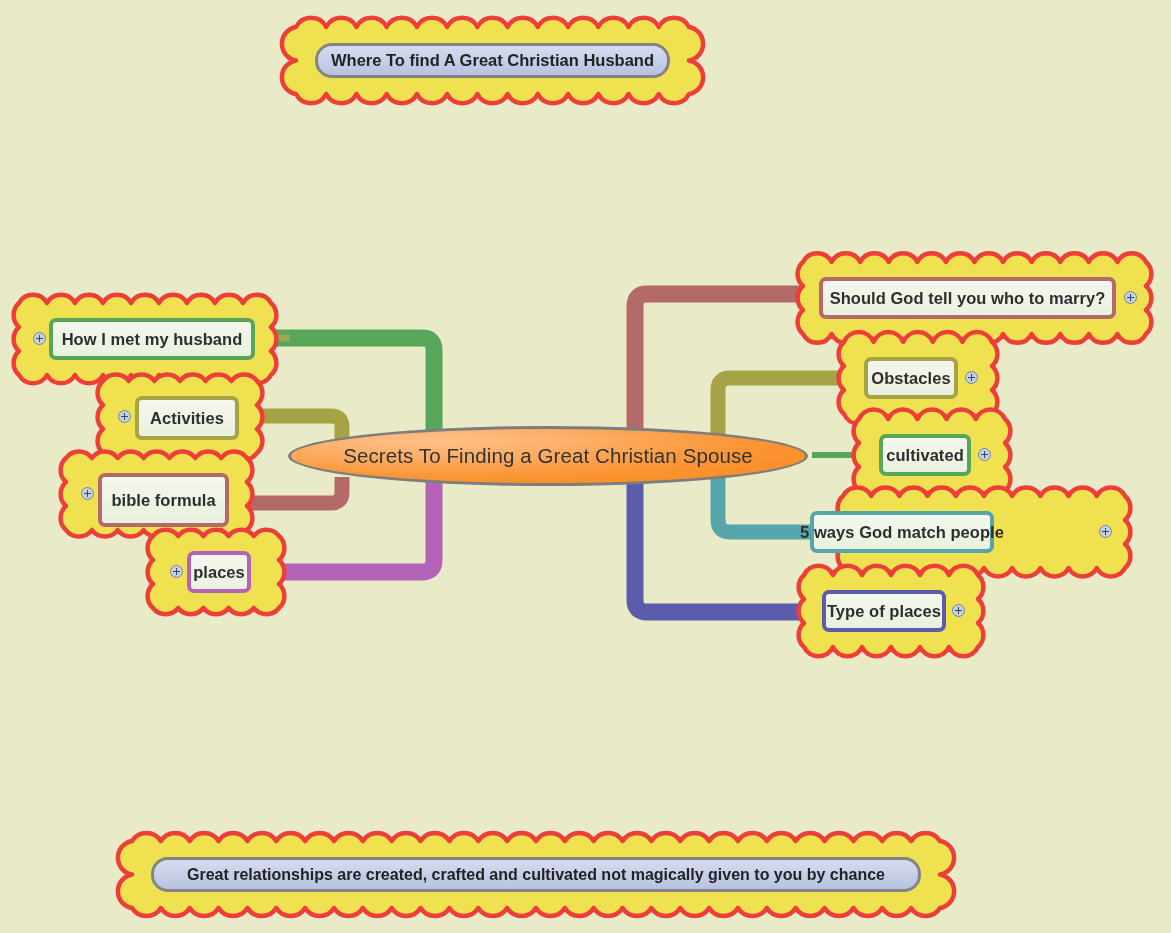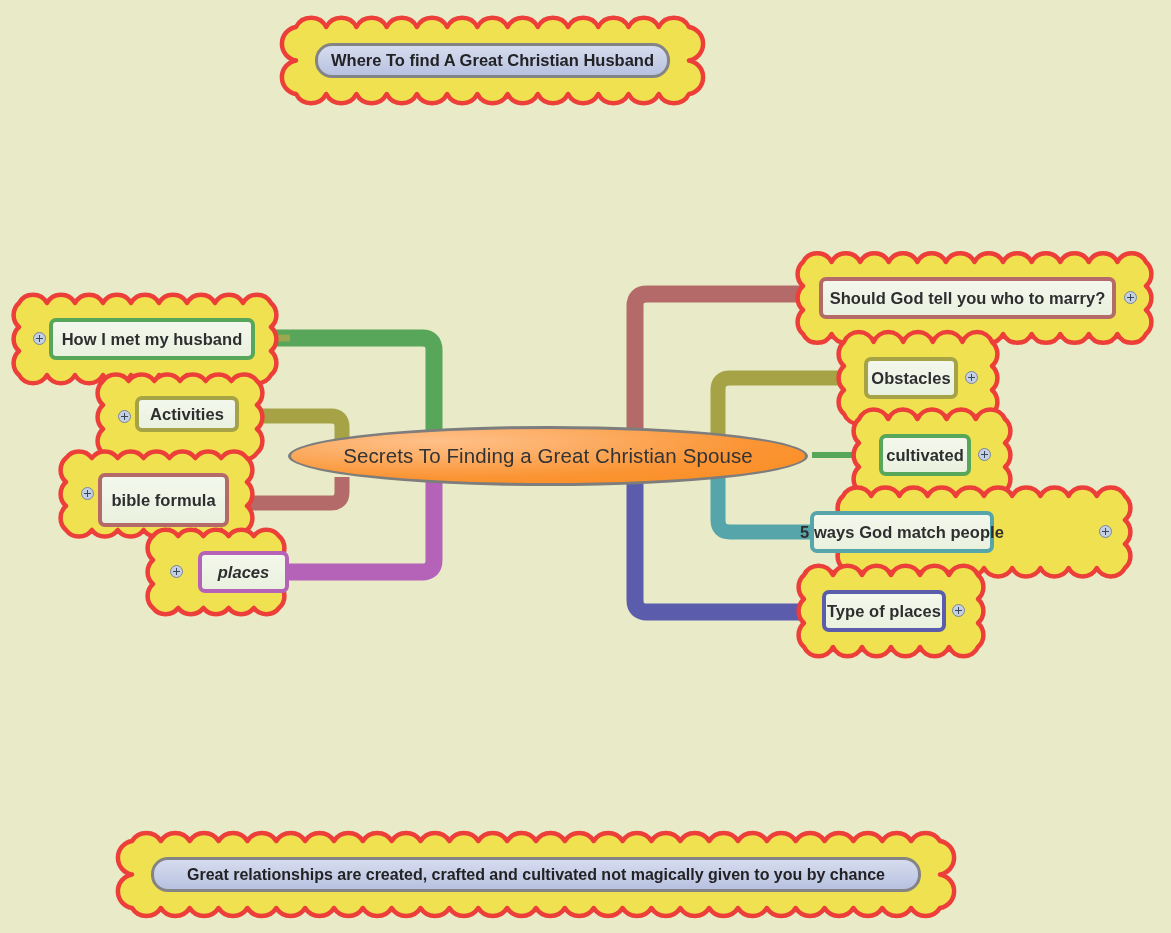--- a/index.html
+++ b/index.html
@@ -164,31 +164,31 @@
 
   <div class="center-node" style="left:288px; top:426px; width:520px; height:60px;">
     <span class="label">Secrets To Finding a Great Christian Spouse</span>
   </div>
 
   <div class="topic" style="left:49px; top:318px; width:206px; height:42px; border:4px solid #57a65a;">
     <span class="label">How I met my husband</span>
   </div>
   <div class="plus" style="left:33px; top:332px;"></div>
 
-  <div class="topic" style="left:135px; top:396px; width:104px; height:36px; border:4px solid #a5a346;">
+  <div class="topic" style="left:135px; top:396px; width:104px; height:44px; border:4px solid #a5a346;">
     <span class="label">Activities</span>
   </div>
   <div class="plus" style="left:118px; top:410px;"></div>
 
   <div class="topic" style="left:98px; top:473px; width:131px; height:54px; border:4px solid #b36a68;">
     <span class="label">bible formula</span>
   </div>
   <div class="plus" style="left:81px; top:487px;"></div>
 
-  <div class="topic" style="left:198px; top:551px; width:91px; height:42px; border:4px solid #b563b8;font-style:italic;">
+  <div class="topic" style="left:187px; top:551px; width:64px; height:42px; border:4px solid #b563b8;">
     <span class="label">places</span>
   </div>
   <div class="plus" style="left:170px; top:565px;"></div>
 
   <div class="topic" style="left:819px; top:277px; width:297px; height:42px; border:4px solid #b36a68;">
     <span class="label">Should God tell you who to marry?</span>
   </div>
   <div class="plus" style="left:1124px; top:291px;"></div>
 
   <div class="topic" style="left:864px; top:357px; width:94px; height:42px; border:4px solid #a5a346;">

